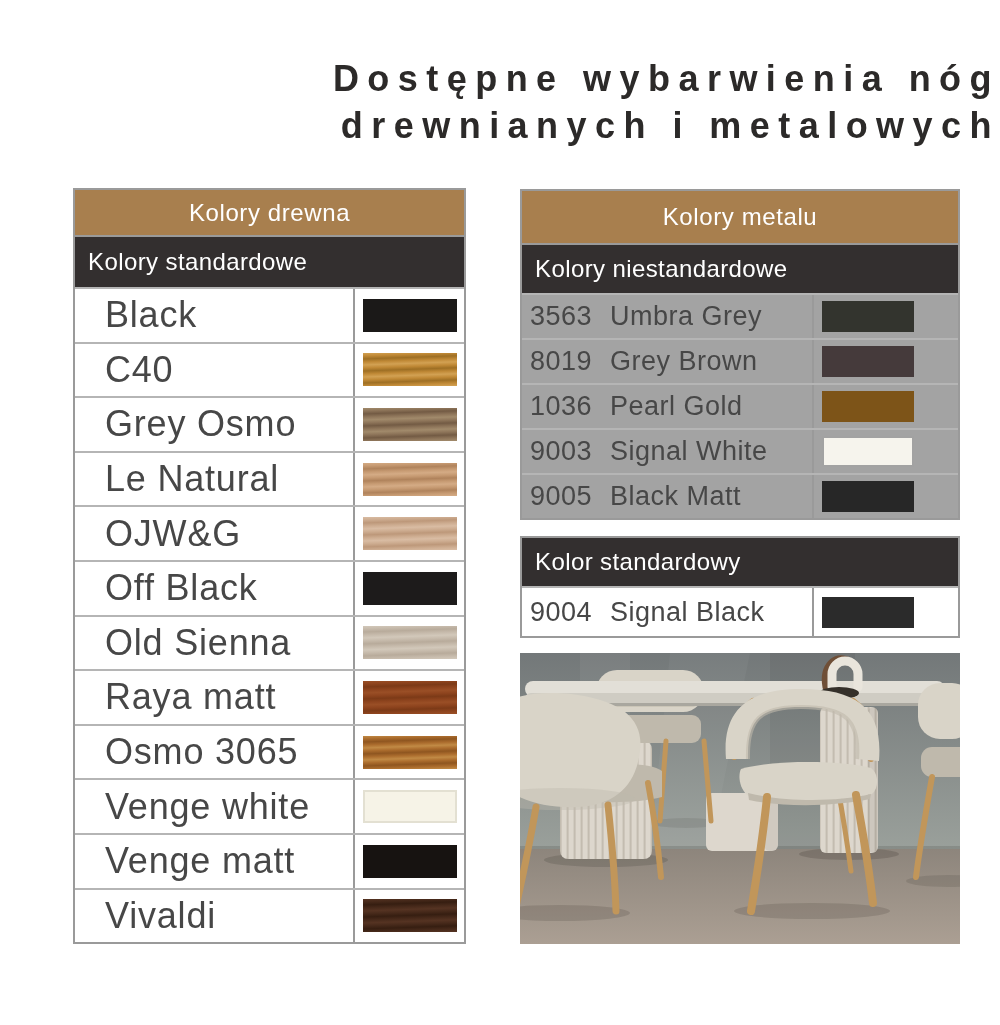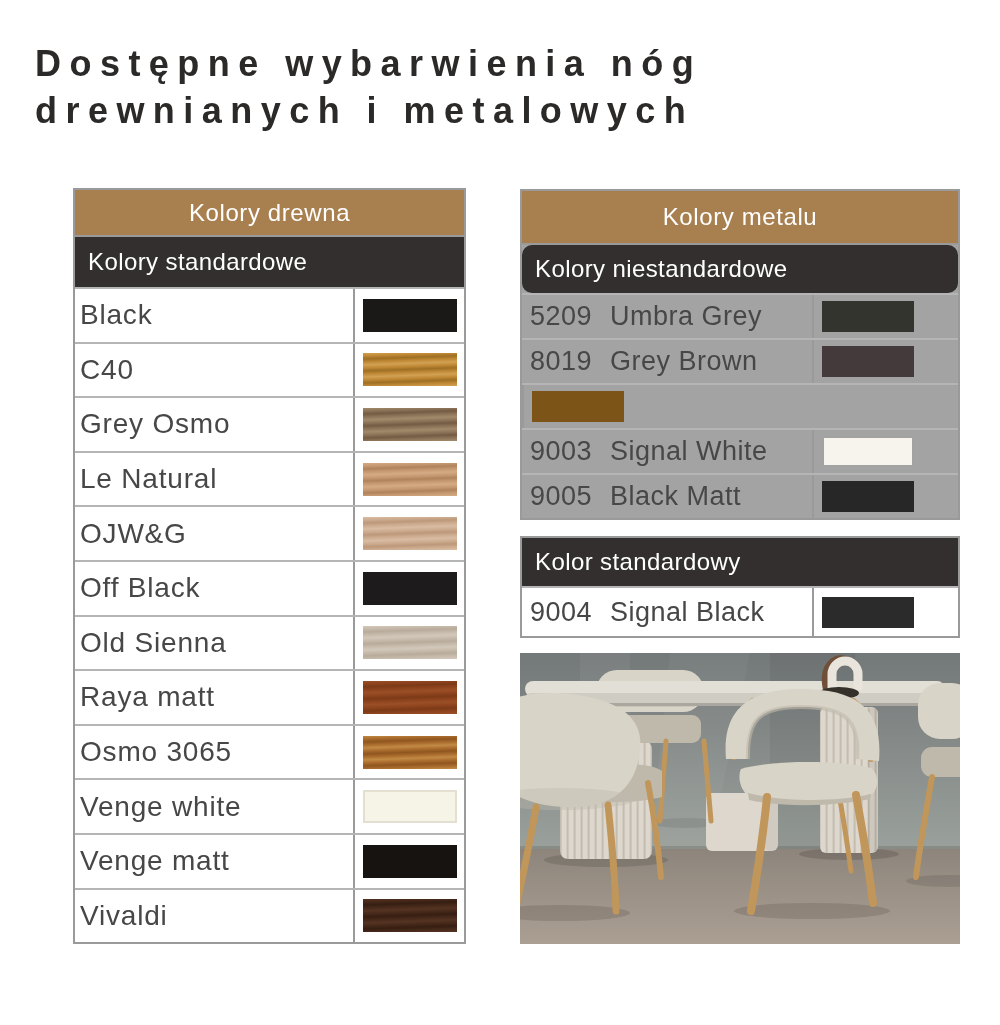--- a/index.html
+++ b/index.html
@@ -1,48 +1,48 @@
 <!DOCTYPE html>
 <html style="--header-brown: #a87f4e; --header-dark: #332f2f; --border: #9a9a9a; --row-border: #b5b5b5; --row-text: #474747; --title-text: #2c2a29;"><head>
 <meta charset="utf-8">
 <style>
   html,body{margin:0;padding:0;background:#fff;}
   .page{
     position:relative;width:1000px;height:1025px;background:#fff;overflow:hidden;
     font-family:"Liberation Sans",sans-serif;
   }
   .title{
-    position:absolute;top:41px;left:35px;width:965px;text-align:left;
+    position:absolute;top:56px;left:35px;width:965px;text-align:right;
     font-weight:bold;font-size:36px;line-height:1.3;letter-spacing:0.235em;
     color:var(--title-text,#2c2a29);
   }
   .tables{position:absolute;top:188px;left:73px;}
   
   .wood{position:absolute;left:0;top:0;width:389px;border:2px solid var(--border,#9a9a9a);background:#fff;}
   .hdr-brown{
     height:45px;background:var(--header-brown,#a87f4e);color:#fff;
     display:flex;align-items:center;justify-content:center;
     font-size:24px;letter-spacing:0.6px;border-bottom:2px solid var(--border,#9a9a9a);
   }
   .hdr-dark{
     height:50px;background:var(--header-dark,#332f2f);color:#fff;
     display:flex;align-items:center;padding-left:13px;font-size:24px;letter-spacing:0.4px;
   }
   .wrow{display:flex;height:54.6px;border-top:2px solid var(--row-border,#b5b5b5);box-sizing:border-box;}
   .wlabel{
-    width:278px;display:flex;align-items:center;padding-left:5px;
-    font-size:28px;color:var(--row-text,#474747);letter-spacing:0.8px;box-sizing:border-box;
+    width:278px;display:flex;align-items:center;padding-left:30px;
+    font-size:36px;color:var(--row-text,#474747);letter-spacing:0.8px;box-sizing:border-box;
   }
   .wswatchcell{flex:1;border-left:2px solid var(--border,#9a9a9a);display:flex;align-items:center;}
   .swatch{width:94px;height:33px;margin-left:8px;}
   
   .metal-col{position:absolute;left:447px;top:1px;width:440px;}
   .metal{border:2px solid var(--border,#9a9a9a);background:#a3a3a3;box-sizing:border-box;}
   .metal .hdr-brown{height:52px;}
-  .metal .hdr-dark{height:48px;border-radius:10px;}
+  .metal .hdr-dark{height:48px;}
   .mrow{display:flex;height:45px;border-top:2px solid var(--row-border,#b5b5b5);box-sizing:border-box;}
   .mlabel{
     width:290px;display:flex;align-items:center;padding-left:8px;
     font-size:27px;color:var(--row-text,#474747);letter-spacing:0.5px;box-sizing:border-box;
   }
   .mcode{width:80px;flex:none;}
   .mswatchcell{flex:1;border-left:2px solid var(--border,#9a9a9a);display:flex;align-items:center;}
   .swatch-m{width:92px;height:31px;margin-left:8px;}
   .standard{margin-top:16px;border:2px solid var(--border,#9a9a9a);background:#fff;box-sizing:border-box;}
   .srow{display:flex;height:50px;border-top:2px solid var(--row-border,#b5b5b5);box-sizing:border-box;}
@@ -140,37 +140,41 @@
     </div>
 
     <div class="metal-col">
 
       <div class="metal">
         <div class="hdr-brown">Kolory metalu</div>
         <div class="hdr-dark">Kolory niestandardowe</div>
 
         <div class="mrow">
           <div class="mlabel">
-            <span class="mcode">5209</span>
+            <span class="mcode">3563</span>
             <span class="mname">Umbra Grey</span>
           </div>
           <div class="mswatchcell">
               <div class="swatch-m" style="background: rgb(51, 52, 46);"></div>
             </div>
         </div>
         <div class="mrow">
           <div class="mlabel">
             <span class="mcode">8019</span>
             <span class="mname">Grey Brown</span>
           </div>
           <div class="mswatchcell">
               <div class="swatch-m" style="background: rgb(69, 58, 59);"></div>
             </div>
         </div>
         <div class="mrow">
+          <div class="mlabel">
+            <span class="mcode">1036</span>
+            <span class="mname">Pearl Gold</span>
+          </div>
           <div class="mswatchcell">
               <div class="swatch-m" style="background: rgb(125, 84, 24);"></div>
             </div>
         </div>
         <div class="mrow">
           <div class="mlabel">
             <span class="mcode">9003</span>
             <span class="mname">Signal White</span>
           </div>
           <div class="mswatchcell">

